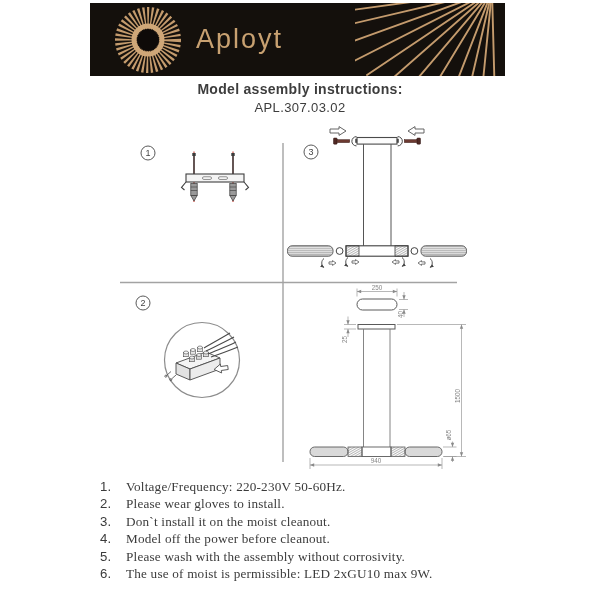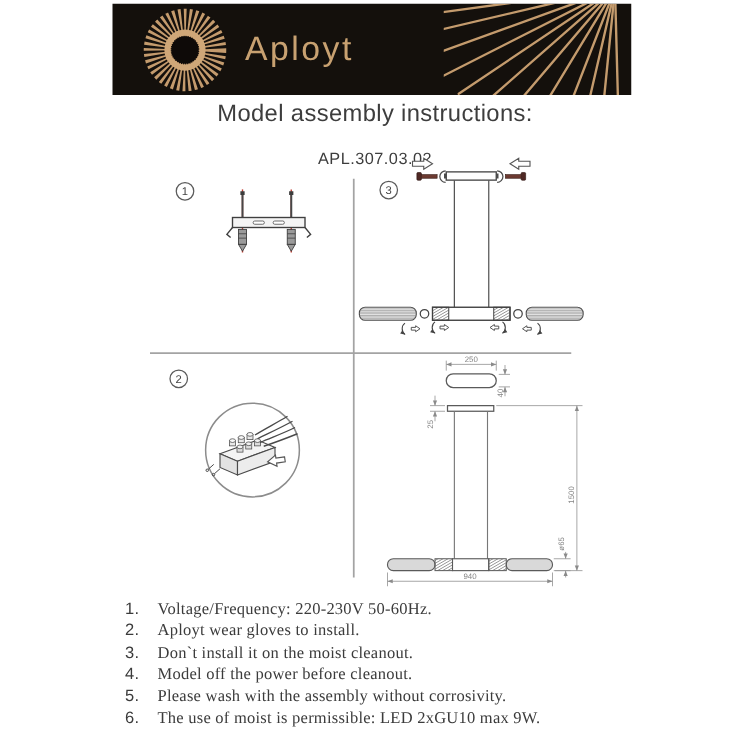--- a/index.html
+++ b/index.html
@@ -8,22 +8,22 @@
 
   
   .banner{position:absolute;left:90px;top:3px;width:415px;height:73px;background:#14100c;overflow:hidden;}
   .logo-burst{position:absolute;left:18px;top:0;width:80px;height:73px;}
   .brand{position:absolute;left:106px;top:0;height:73px;display:flex;align-items:center;
          color:#c8a171;font-size:27px;font-weight:500;letter-spacing:2px;}
   .rays{position:absolute;right:0;top:0;width:150px;height:73px;}
 
   
   .titleblock{position:absolute;left:0;top:81px;width:600px;text-align:center;color:#3d3d3d;}
-  .title-line1{font-size:19px;font-weight:400;letter-spacing:.3px;}
-  .title-line2{font-size:13px;font-weight:500;letter-spacing:.4px;margin-top:16px;}
+  .title-line1{font-size:14px;font-weight:700;letter-spacing:.3px;}
+  .title-line2{font-size:13px;font-weight:500;letter-spacing:.4px;margin-top:3px;}
 
   
   .diagram{position:absolute;left:0;top:0;width:600px;height:600px;}
 
   
   .instructions{position:absolute;left:100px;top:478px;width:460px;color:#3b3b3b;}
   .instr-row{display:flex;font-size:13.2px;line-height:17.4px;letter-spacing:.2px;}
   .instr-num{width:26px;flex:0 0 26px;}
   .instr-text{flex:1;font-family:Liberation Serif, serif;}
 </style>
@@ -268,21 +268,21 @@
     </g>
   </svg>
 
   <div class="instructions">
     <div class="instr-row">
       <span class="instr-num">1.</span>
       <span class="instr-text">Voltage/Frequency: 220-230V 50-60Hz.</span>
     </div>
     <div class="instr-row">
       <span class="instr-num">2.</span>
-      <span class="instr-text">Aployt wear gloves to install.</span>
+      <span class="instr-text">Please wear gloves to install.</span>
     </div>
     <div class="instr-row">
       <span class="instr-num">3.</span>
       <span class="instr-text">Don`t install it on the moist cleanout.</span>
     </div>
     <div class="instr-row">
       <span class="instr-num">4.</span>
       <span class="instr-text">Model off the power before cleanout.</span>
     </div>
     <div class="instr-row">

